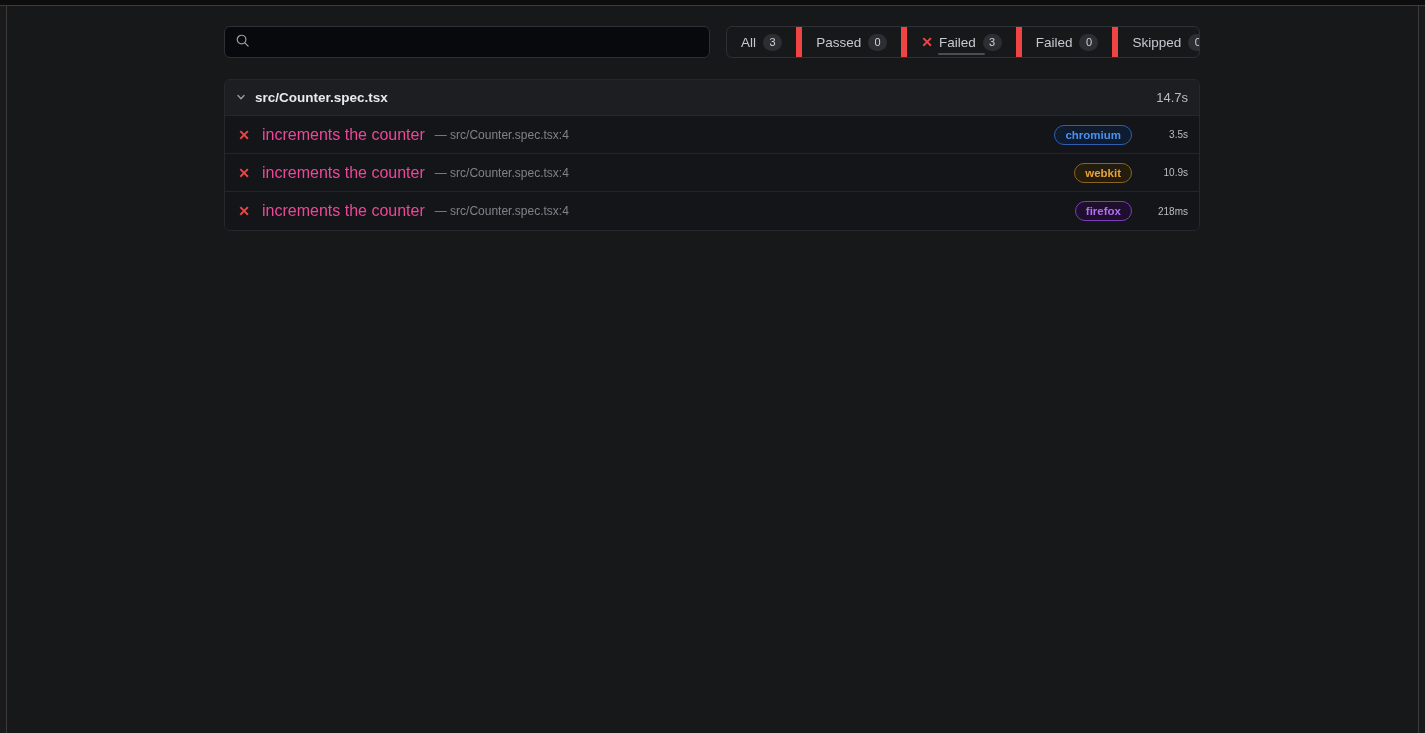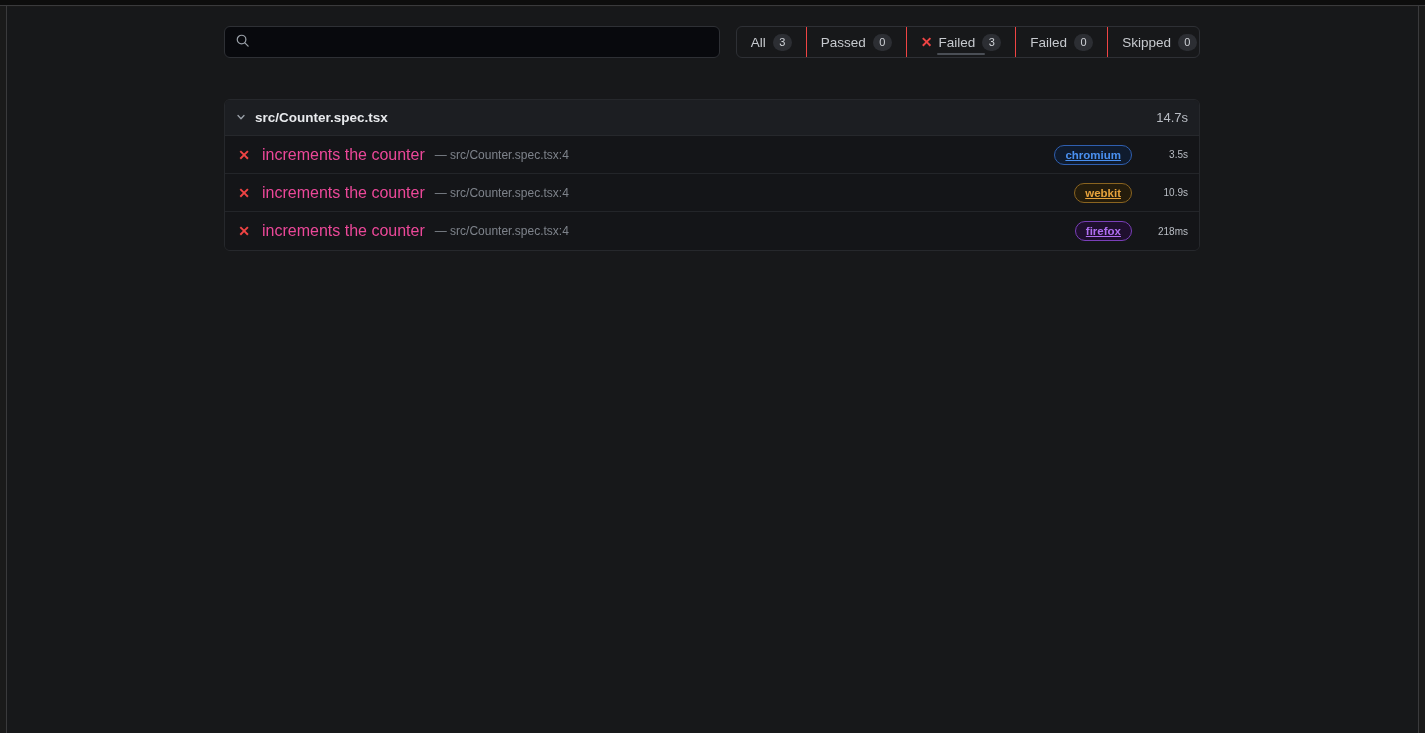--- a/index.html
+++ b/index.html
@@ -95,21 +95,21 @@
     border-radius: 6px;
     overflow: hidden;
   }
   .filter-tab {
     display: flex;
     align-items: center;
     gap: 7px;
     padding: 0 14px;
     background: transparent;
     border: none;
-    border-right: 1px solid #ef4444;
+    border-right: 6px solid #ef4444;
     color: #c6c9ce;
     font-family: "Liberation Sans", sans-serif;
     font-size: 13.5px;
     cursor: pointer;
     position: relative;
   }
   .filter-tab:last-child { border-right: none; }
   .filter-tab.active::after {
     content: "";
     position: absolute;
@@ -143,21 +143,20 @@
 
   
   #results-card {
     position: absolute;
     left: 217px; top: 72px;
     width: 976px;
     border: 1px solid #26282c;
     border-radius: 6px;
     overflow: hidden;
     background: #17181a;
-    margin-top: 20px;
   }
 
   #file-header {
     display: flex;
     align-items: center;
     height: 36px;
     padding: 0 9px 0 10px;
     background: #1c1e22;
     border-bottom: 1px solid #26282c;
     cursor: pointer;
@@ -218,21 +217,20 @@
     display: inline-flex;
     align-items: center;
     justify-content: center;
     height: 20px;
     padding: 0 10px;
     border-radius: 10px;
     font-size: 11.5px;
     font-weight: 700;
     border: 1px solid transparent;
     white-space: nowrap;
-    text-decoration: underline;
   }
   .badge-chromium {
     color: #4a90f0;
     border-color: #2f5fb0;
     background: #0f1b2e;
   }
   .badge-firefox {
     color: #e6a23c;
     border-color: #8a6420;
     background: #241c0c;

